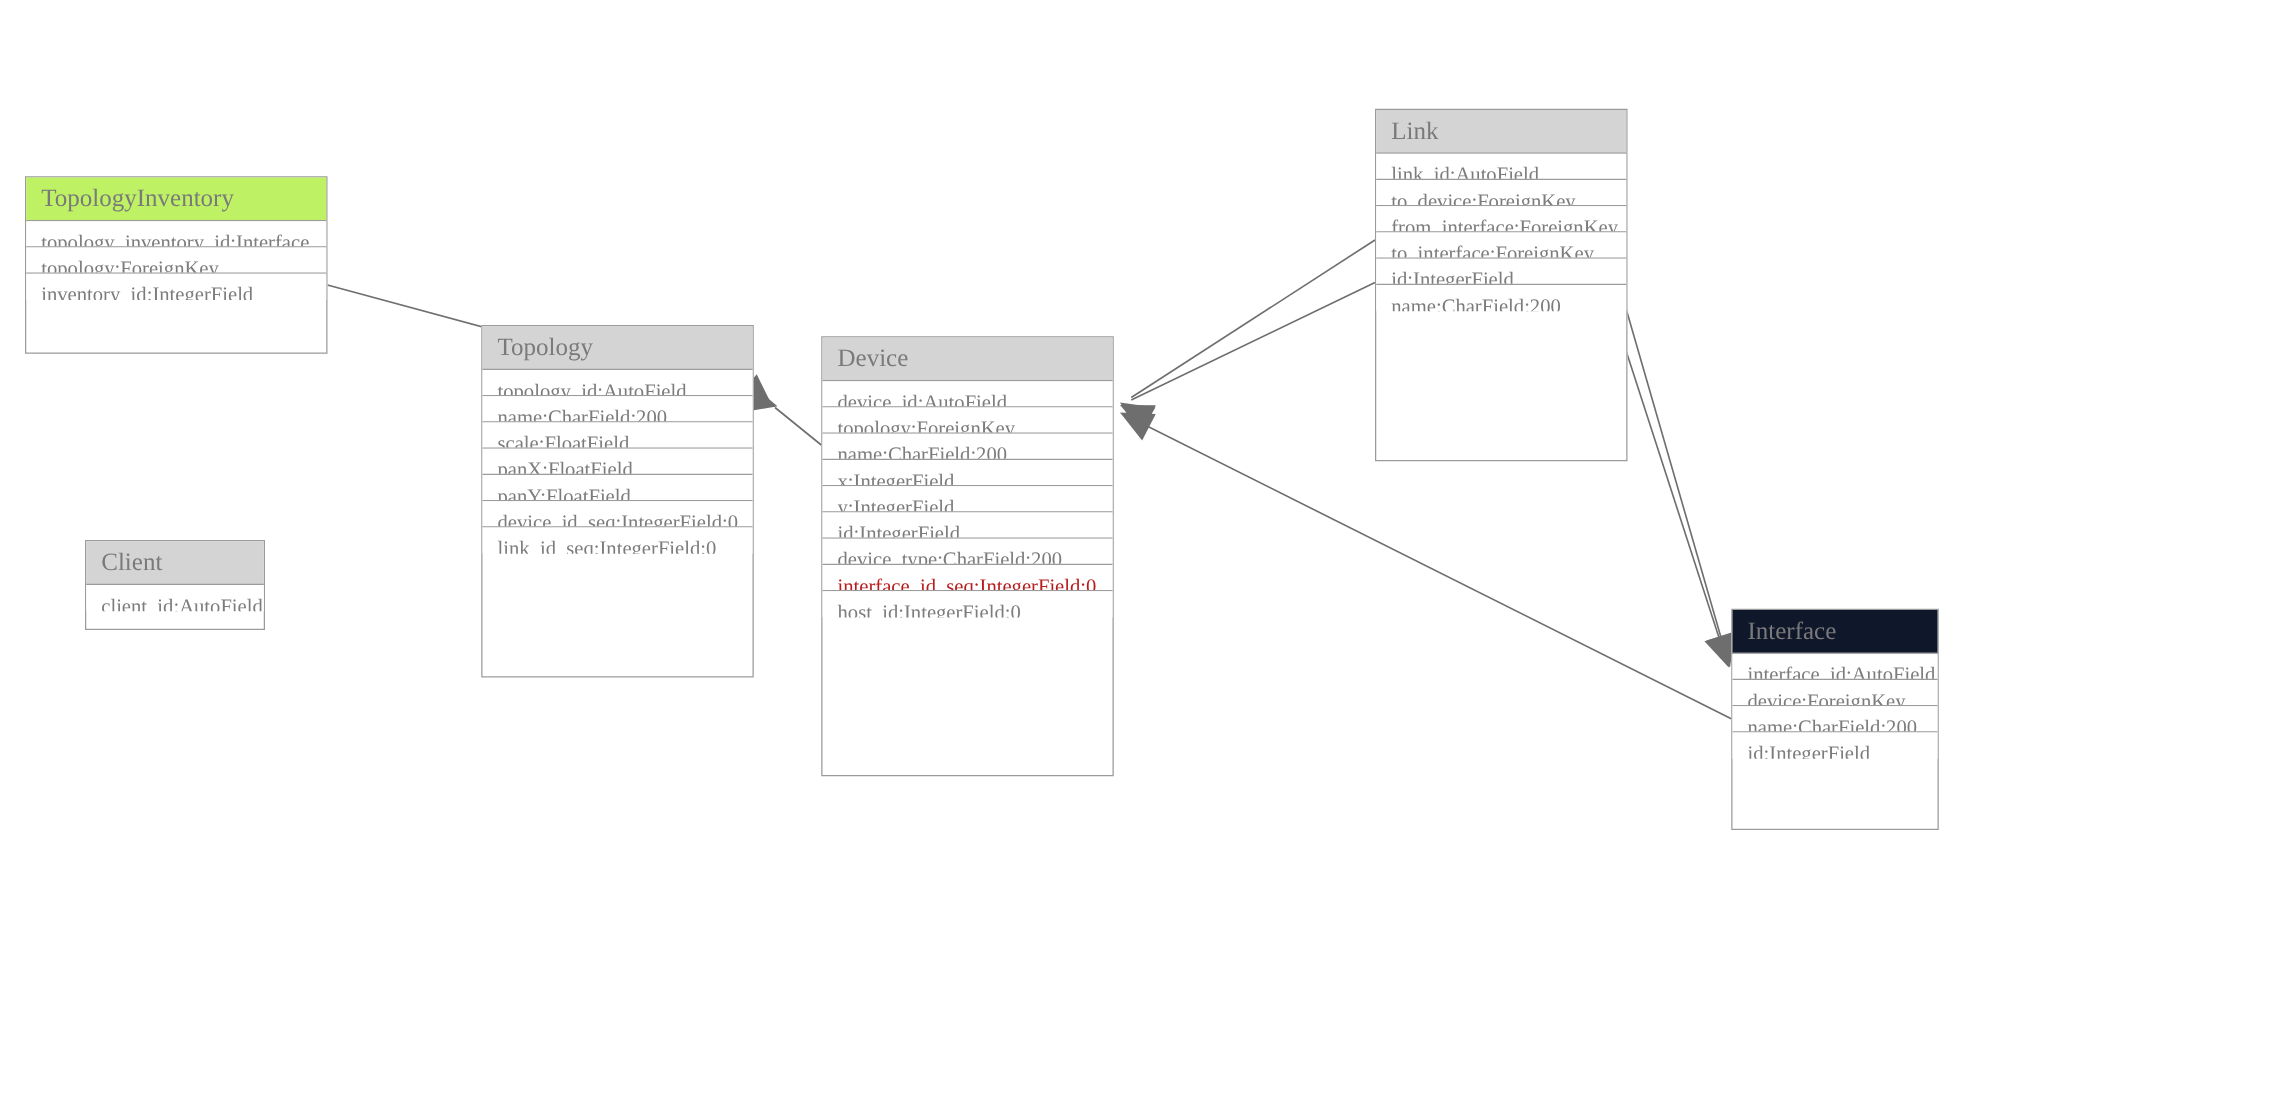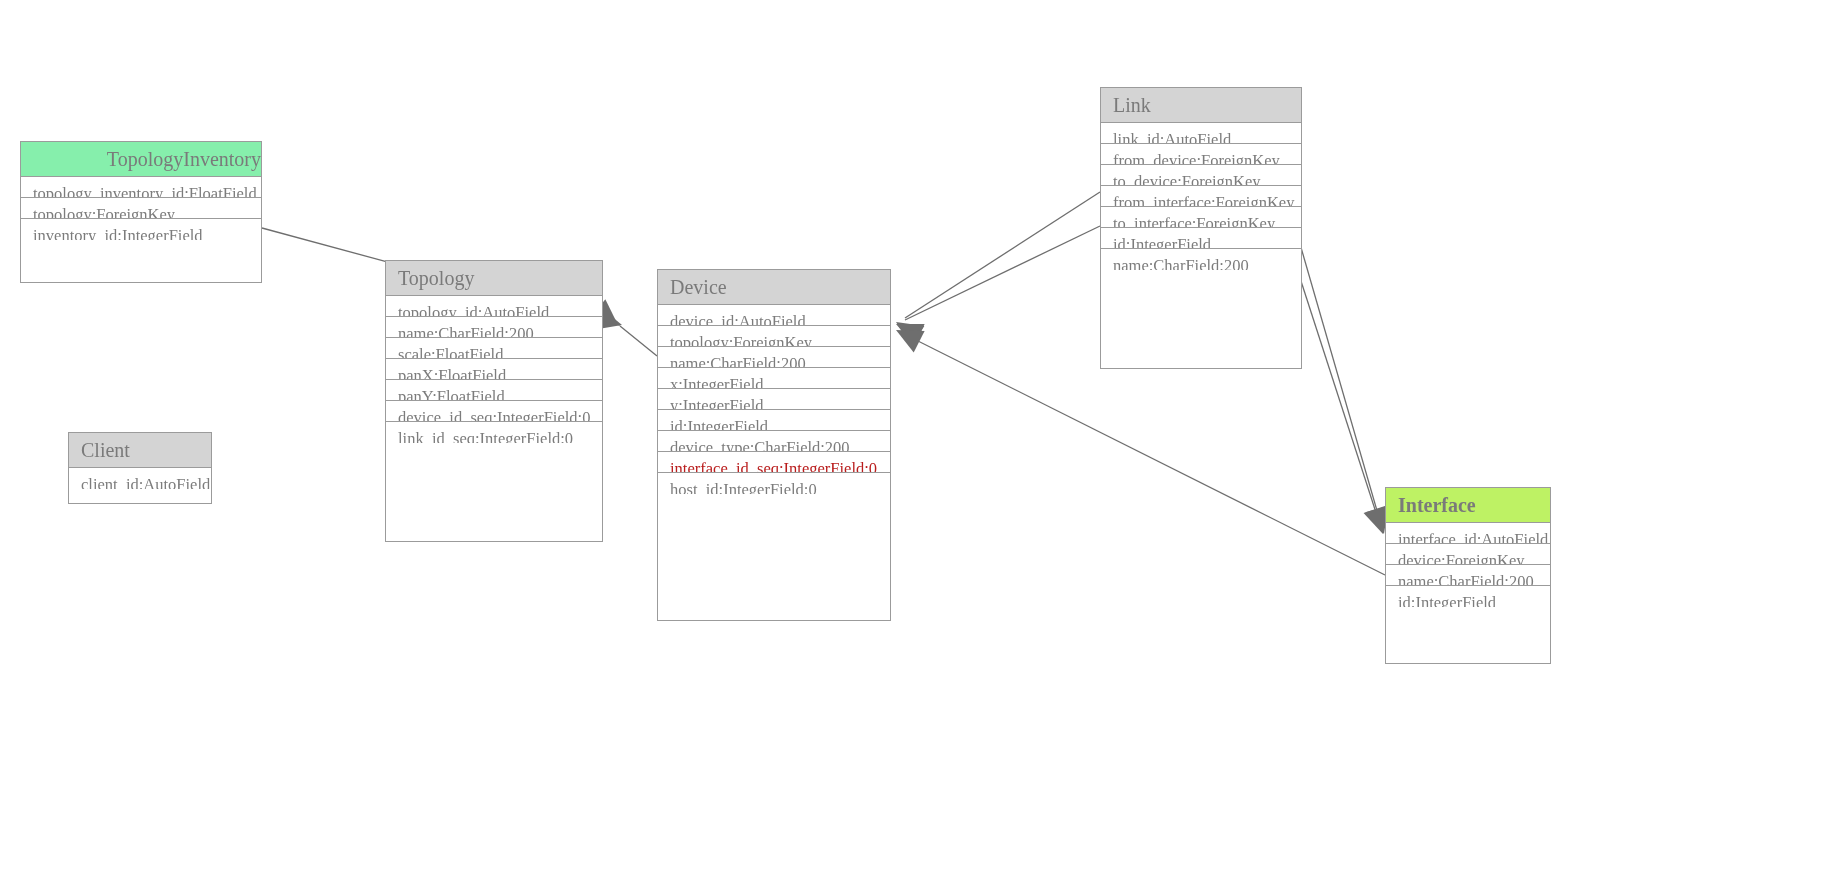--- a/index.html
+++ b/index.html
@@ -93,23 +93,23 @@
         <polyline points="1300,244 1382,528" fill="none" stroke="#6e6e6e" stroke-width="1.3"></polyline>
         <path d="M 0 0 L -26 -12 L -26 12 Z" fill="#6e6e6e" transform="translate(1384,534) rotate(74)"></path>
       </g>
       <g>
         <polyline points="1300,278 1381,528" fill="none" stroke="#6e6e6e" stroke-width="1.3"></polyline>
         <path d="M 0 0 L -26 -12 L -26 12 Z" fill="#6e6e6e" transform="translate(1383,534) rotate(72)"></path>
       </g>
     </svg>
   <div id="entity-layer">
       <div class="entity" style="left: 20px; top: 141px; width: 242px; height: 142px; border-color: rgb(155, 155, 155);">
-        <div class="entity-header" style="background: #86efac; border-bottom-color: rgb(155, 155, 155); text-align: right;">TopologyInventory</div>
+        <div class="entity-header" style="background: #bef264; border-bottom-color: rgb(155, 155, 155);">TopologyInventory</div>
         <div class="entity-rows">
-          <div class="entity-row" style="border-bottom-color: rgb(155, 155, 155); color: rgb(124, 124, 124);">topology_inventory_id:FloatField</div>
+          <div class="entity-row" style="border-bottom-color: rgb(155, 155, 155); color: rgb(124, 124, 124);">topology_inventory_id:Interface</div>
           <div class="entity-row" style="border-bottom-color: rgb(155, 155, 155); color: rgb(124, 124, 124);">topology:ForeignKey</div>
           <div class="entity-row" style="border-bottom-color: rgb(155, 155, 155); color: rgb(124, 124, 124);">inventory_id:IntegerField</div>
         </div>
       </div>
       <div class="entity" style="left: 385px; top: 260px; width: 218px; height: 282px; border-color: rgb(155, 155, 155);">
         <div class="entity-header" style="background: rgb(212, 212, 212); border-bottom-color: rgb(155, 155, 155);">Topology</div>
         <div class="entity-rows">
           <div class="entity-row" style="border-bottom-color: rgb(155, 155, 155); color: rgb(124, 124, 124);">topology_id:AutoField</div>
           <div class="entity-row" style="border-bottom-color: rgb(155, 155, 155); color: rgb(124, 124, 124);">name:CharField:200</div>
           <div class="entity-row" style="border-bottom-color: rgb(155, 155, 155); color: rgb(124, 124, 124);">scale:FloatField</div>
@@ -136,30 +136,29 @@
           <div class="entity-row" style="border-bottom-color: rgb(155, 155, 155); color: rgb(124, 124, 124);">id:IntegerField</div>
           <div class="entity-row" style="border-bottom-color: rgb(155, 155, 155); color: rgb(124, 124, 124);">device_type:CharField:200</div>
           <div class="entity-row" style="border-bottom-color: rgb(155, 155, 155); color: #b91c1c;">interface_id_seq:IntegerField:0</div>
           <div class="entity-row" style="border-bottom-color: rgb(155, 155, 155); color: rgb(124, 124, 124);">host_id:IntegerField:0</div>
         </div>
       </div>
       <div class="entity" style="left: 1100px; top: 87px; width: 202px; height: 282px; border-color: rgb(155, 155, 155);">
         <div class="entity-header" style="background: rgb(212, 212, 212); border-bottom-color: rgb(155, 155, 155);">Link</div>
         <div class="entity-rows">
           <div class="entity-row" style="border-bottom-color: rgb(155, 155, 155); color: rgb(124, 124, 124);">link_id:AutoField</div>
-          <div class="entity-row" style="border-bottom-color: rgb(155, 155, 155); color: rgb(124, 124, 124);">from_device:ForeignKey</div>
           <div class="entity-row" style="border-bottom-color: rgb(155, 155, 155); color: rgb(124, 124, 124);">to_device:ForeignKey</div>
           <div class="entity-row" style="border-bottom-color: rgb(155, 155, 155); color: rgb(124, 124, 124);">from_interface:ForeignKey</div>
           <div class="entity-row" style="border-bottom-color: rgb(155, 155, 155); color: rgb(124, 124, 124);">to_interface:ForeignKey</div>
           <div class="entity-row" style="border-bottom-color: rgb(155, 155, 155); color: rgb(124, 124, 124);">id:IntegerField</div>
           <div class="entity-row" style="border-bottom-color: rgb(155, 155, 155); color: rgb(124, 124, 124);">name:CharField:200</div>
         </div>
       </div>
       <div class="entity" style="left: 1385px; top: 487px; width: 166px; height: 177px; border-color: rgb(155, 155, 155);">
-        <div class="entity-header" style="background: #bef264; border-bottom-color: rgb(155, 155, 155); font-weight: bold;">Interface</div>
+        <div class="entity-header" style="background: #0f172a; border-bottom-color: rgb(155, 155, 155);">Interface</div>
         <div class="entity-rows">
           <div class="entity-row" style="border-bottom-color: rgb(155, 155, 155); color: rgb(124, 124, 124);">interface_id:AutoField</div>
           <div class="entity-row" style="border-bottom-color: rgb(155, 155, 155); color: rgb(124, 124, 124);">device:ForeignKey</div>
           <div class="entity-row" style="border-bottom-color: rgb(155, 155, 155); color: rgb(124, 124, 124);">name:CharField:200</div>
           <div class="entity-row" style="border-bottom-color: rgb(155, 155, 155); color: rgb(124, 124, 124);">id:IntegerField</div>
         </div>
       </div>
     </div>
 </div>
 

